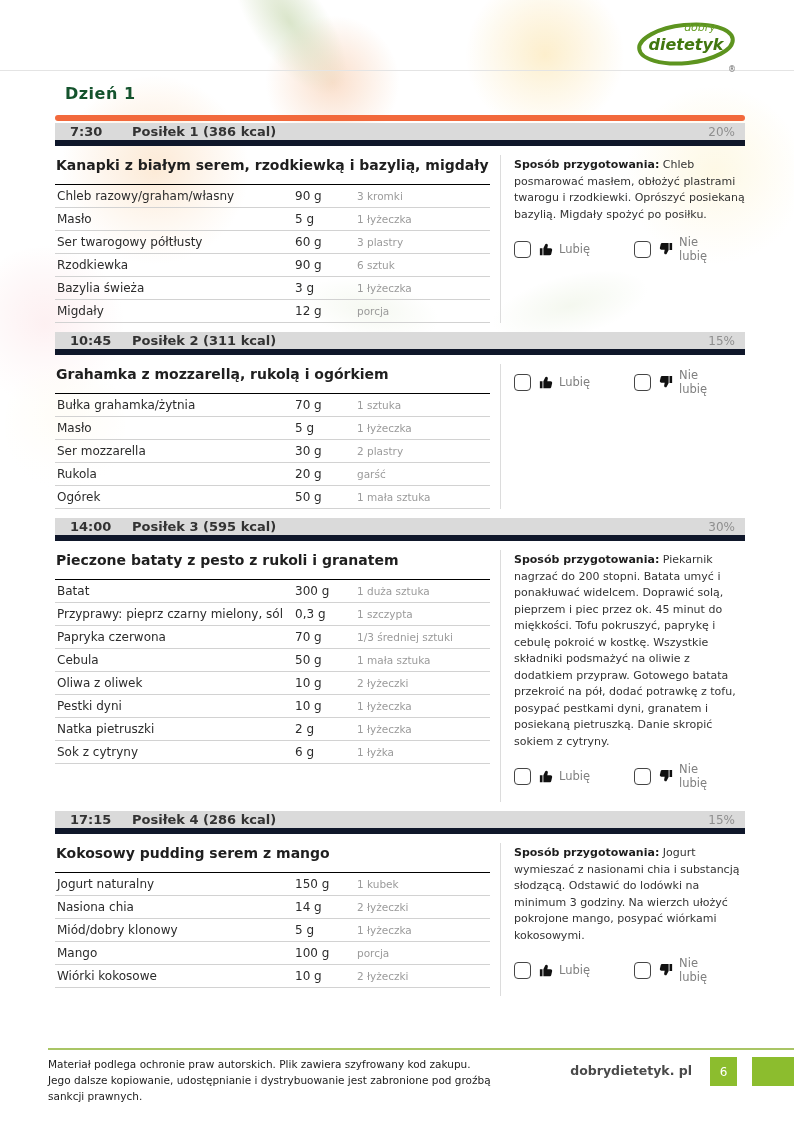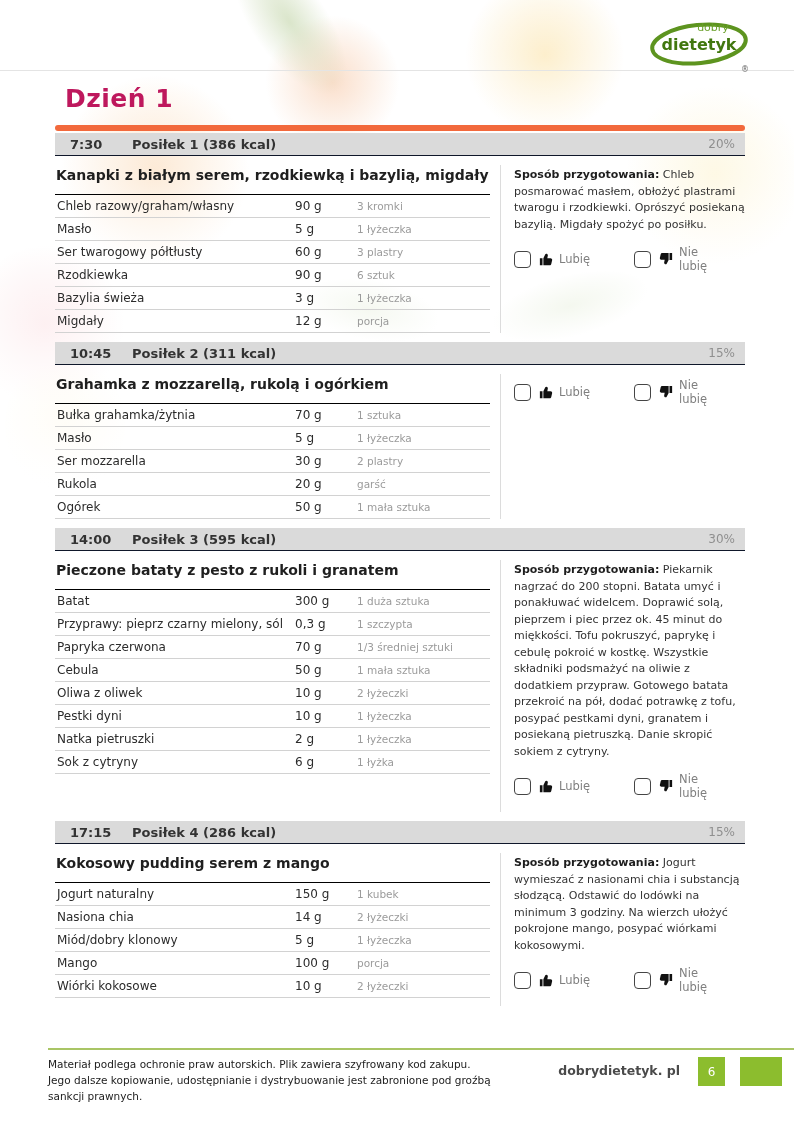--- a/index.html
+++ b/index.html
@@ -22,31 +22,31 @@
   .b-leaf1   { left:205px; top:-15px; width:170px; height:75px;  transform:rotate(55deg);  background:radial-gradient(ellipse, rgba(138,173,88,.55), rgba(138,173,88,0) 70%); }
   .b-leaf2   { left:490px; top:275px; width:160px; height:62px;  transform:rotate(-14deg); background:radial-gradient(ellipse, rgba(152,186,102,.45), rgba(152,186,102,0) 70%); }
   .b-leaf3   { left:300px; top:280px; width:140px; height:60px;  transform:rotate(10deg);  background:radial-gradient(ellipse, rgba(150,184,100,.4),  rgba(150,184,100,0) 70%); }
   .b-grape   { left:-35px; top:245px; width:160px; height:160px; background:radial-gradient(circle, rgba(241,128,140,.55), rgba(241,128,140,0) 70%); }
   .b-lemon3  { left:5px;   top:355px; width:120px; height:140px; background:radial-gradient(circle, rgba(250,214,105,.5),  rgba(250,214,105,0) 70%); }
   .bg-fade { position:absolute; inset:0; background:linear-gradient(to bottom, rgba(255,255,255,.4) 0%, rgba(255,255,255,.72) 50%, #fff 100%); }
 
   .top-rule { position:absolute; top:70px; left:0; width:794px; border-top:1px solid #e4e4e4; z-index:1; }
 
   
-  .logo { position:absolute; top:14px; right:41px; z-index:2; }
+  .logo { position:absolute; top:14px; right:54px; z-index:2;font-style:italic; }
 
   
   .content { position:absolute; top:84px; left:55px; width:690px; z-index:2; }
-  .day-title { color:#be185d; font-size:25px; font-weight:bold; letter-spacing:.5px; margin:0 0 12px 10px; }
+  .day-title { color:#14532d; font-size:16px; font-weight:bold; letter-spacing:.5px; margin:0 0 12px 10px; }
   .orange-bar { height:6px; background:#f2693c; border-radius:3px; margin-bottom:2px; }
 
   .meal { margin-bottom:9px; }
   .meal-header {
     display:flex; align-items:center;
-    background:#dadada; border-bottom:1px solid #0f172a;
+    background:#dadada; border-bottom:6px solid #0f172a;
     height:23px; padding:0 10px 0 15px;
     font-size:13px; font-weight:bold; color:#333;
   }
   .meal-time { width:62px; }
   .meal-percent { margin-left:auto; font-weight:normal; color:#8f8f8f; font-size:12px; }
 
   .meal-body { display:flex; align-items:stretch; padding-top:9px; }
   .meal-left { width:445px; flex:none; padding-right:10px; }
   .meal-title { font-size:14px; font-weight:bold; color:#1f1f1f; margin:2px 0 11px 1px; }
 
@@ -64,21 +64,21 @@
   .vote-row { display:flex; margin-top:4px; }
   .vote { display:flex; align-items:center; cursor:pointer; margin-right:44px; }
   .checkbox { width:17px; height:17px; border:1.5px solid #454545; border-radius:4px; background:#fff; flex:none; }
   .thumb { width:14px; height:14px; margin:0 6px 0 8px; fill:#111; flex:none; }
   .thumb.down { transform:scaleY(-1) scaleX(-1); }
   .vote-label { color:#7f7f7f; font-size:11.5px; }
 
   
   .footer { position:absolute; top:1048px; left:0; width:794px; z-index:2; }
   .footer-line { margin-left:48px; border-top:2px solid #a9c565; }
-  .footer-inner { display:flex; align-items:flex-start; padding:7px 12px 0 48px; }
+  .footer-inner { display:flex; align-items:flex-start; padding:7px 0 0 48px; }
   .footer-text { width:445px; font-size:10.5px; line-height:1.5; color:#1c1c1c; }
   .footer-site { margin-left:auto; margin-top:6px; font-size:12.5px; font-weight:bold; color:#4a4a4a; }
   .page-badge { margin-left:18px; width:27px; height:29px; background:#8cbd2e; color:#fff;
                 display:flex; align-items:center; justify-content:center; font-size:12px; flex:none; }
   .corner-block { margin-left:15px; width:42px; height:29px; background:#8cbd2e; flex:none; }
 </style>
 </head>
 <body>
 
 <div class="bg-decor">

